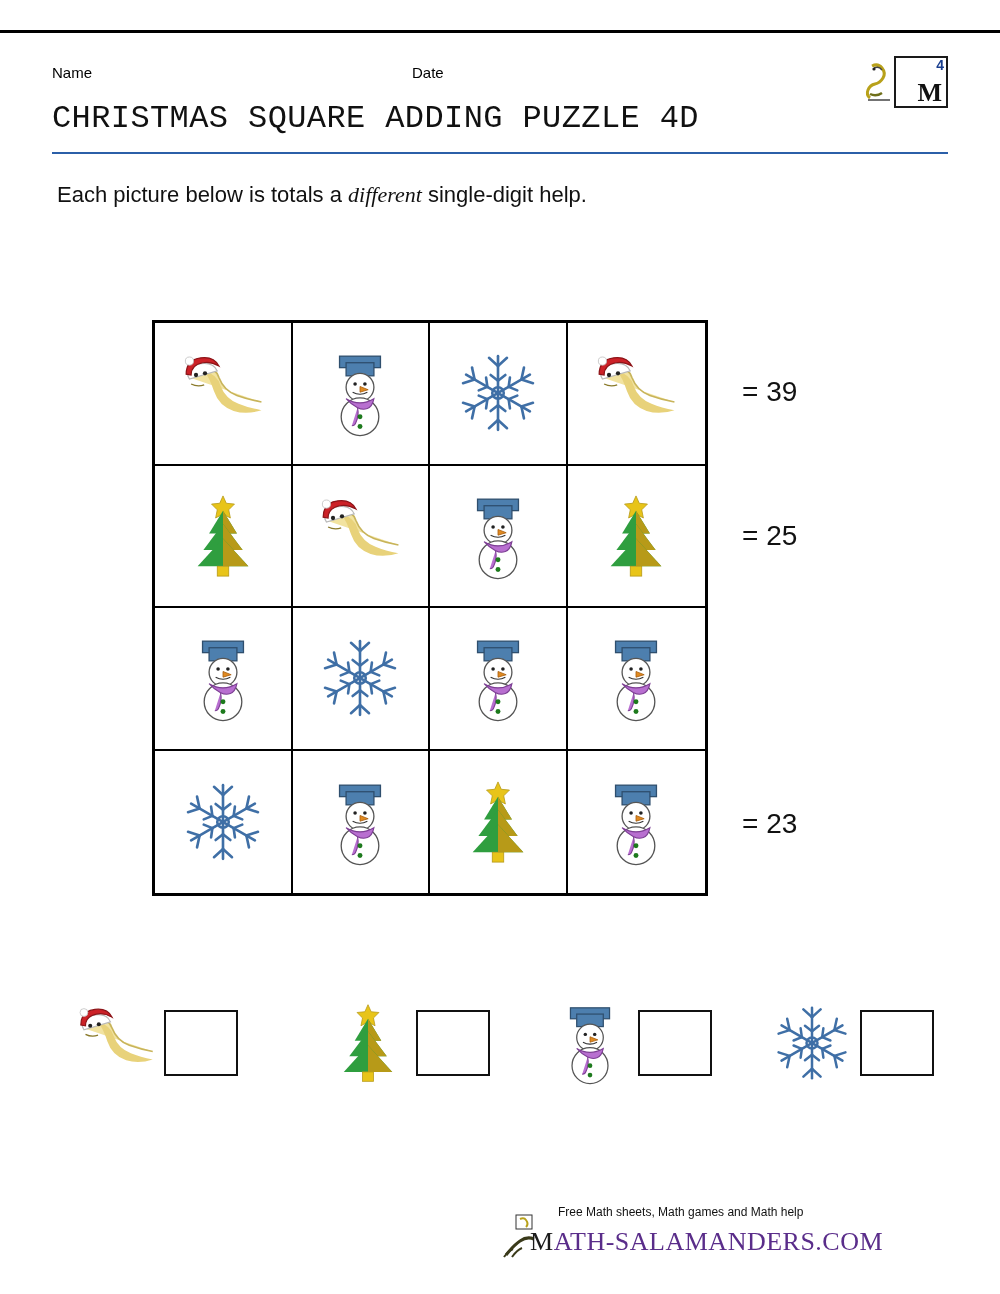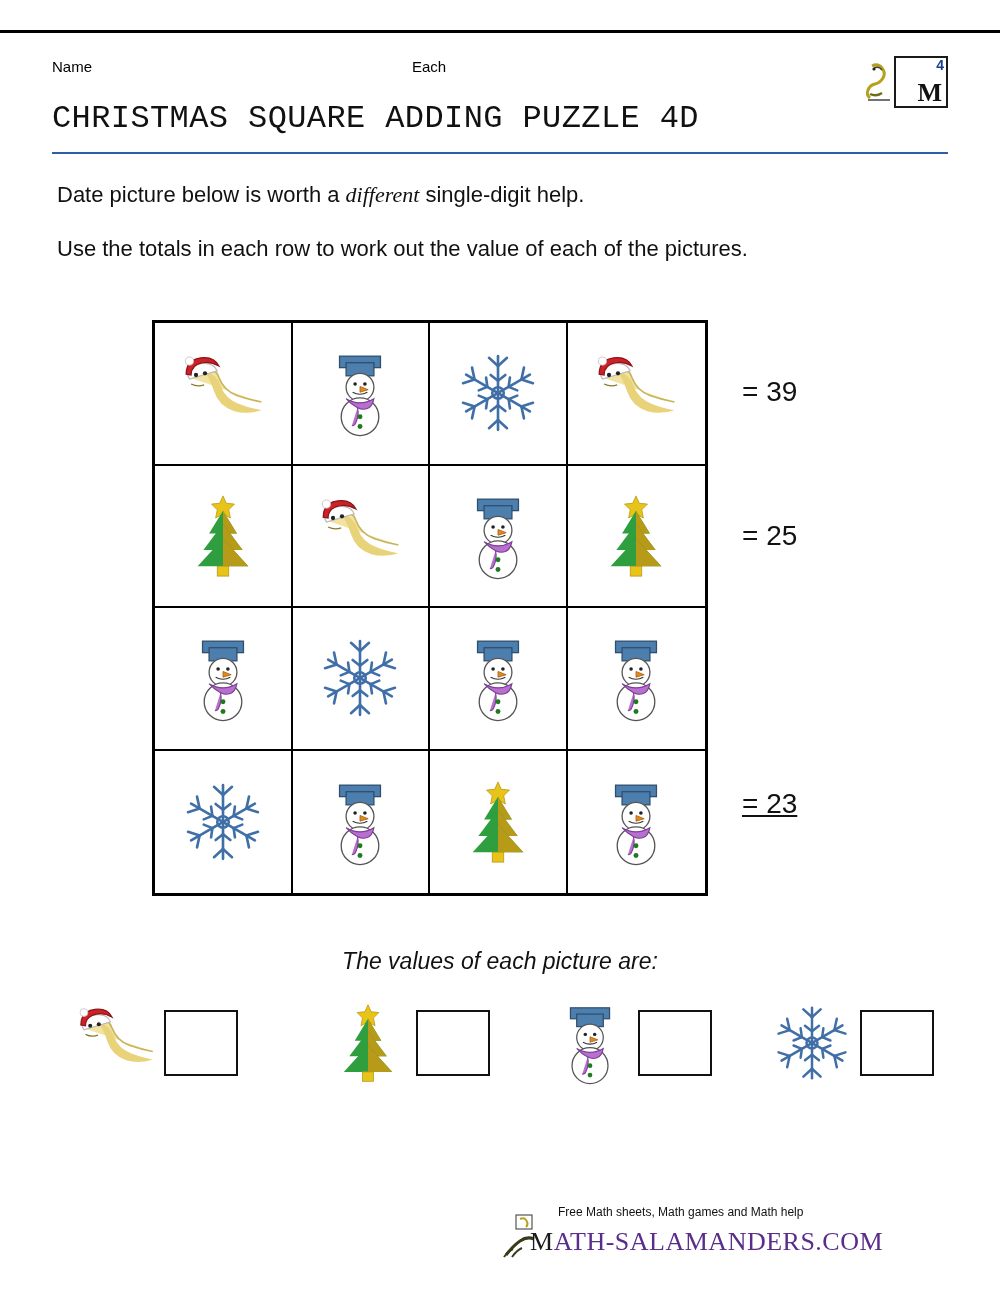--- a/index.html
+++ b/index.html
@@ -30,21 +30,21 @@
     top: 30px;
     width: 1000px;
     height: 3px;
     background: #000000;
   }
 
   
   .meta-row {
     position: absolute;
     left: 52px;
-    top: 58px;
+    top: 64px;
     width: 800px;
     height: 22px;
   }
   .meta-name {
     position: absolute;
     left: 0;
     top: 0;
     font-size: 15px;
     color: #000;
   }
@@ -177,21 +177,21 @@
     width: 140px;
     height: 144px;
     display: flex;
     align-items: center;
     font-size: 28px;
     color: #111;
   }
   .total.r0 { top: 0; }
   .total.r1 { top: 144px; }
   .total.r2 { top: 288px; }
-  .total.r3 { top: 412px; text-decoration: underline; }
+  .total.r3 { top: 432px; }
 
   
   .values-caption {
     position: absolute;
     left: 0;
     top: 948px;
     width: 1000px;
     text-align: center;
     font-size: 23px;
     font-style: italic;
@@ -278,21 +278,21 @@
 </style>
 </head>
 <body>
 
 <div class="page">
 
   <div class="top-rule"></div>
 
   <div class="meta-row">
     <span class="meta-name">Name</span>
-    <span class="meta-date">Each</span>
+    <span class="meta-date">Date</span>
   </div>
 
   <div class="grade-badge">
     <div class="frame"></div>
     <span class="grade-num">4</span>
     <span class="mini-m">M</span>
     <span class="sal">
       <svg width="34" height="44" viewBox="0 0 34 44">
         <rect x="2" y="2" width="30" height="40" fill="#ffffff"></rect>
         <path d="M10 6 q6 -3 10 2 q4 5 1 10 q-3 5 -8 6 q-5 1 -7 6 q-2 5 2 8" fill="none" stroke="#b8a11a" stroke-width="3"></path>
@@ -301,23 +301,22 @@
         <path d="M8 34 q6 3 12 -1" fill="none" stroke="#6f6f1a" stroke-width="2.5"></path>
         <path d="M6 40 h22" stroke="#444" stroke-width="1.5"></path>
       </svg>
     </span>
   </div>
 
   <div class="title">CHRISTMAS SQUARE ADDING PUZZLE 4D</div>
   <div class="title-rule"></div>
 
   <div class="instr1">
-    <span>Date picture below is worth a </span><span class="em">different</span><span> single-digit help.</span>
+    <span>Each picture below is totals a </span><span class="em">different</span><span> single-digit help.</span>
   </div>
-  <div class="instr2">Use the totals in each row to work out the value of each of the pictures.</div>
 
   <div class="grid" id="grid">
       <div class="cell">
         <span>
           <svg width="90" height="90" viewBox="0 0 110 110">
       <path d="M14 36 q4 -12 18 -12 q14 0 18 12 q6 16 22 22 q14 5 30 8" fill="#f2e3a0" stroke="#c8b45a" stroke-width="2"></path>
       <path d="M32 28 q16 4 20 18 q6 16 22 22 q12 5 28 8 q-18 6 -34 1 q-18 -6 -24 -24 q-5 -16 -12 -25 z" fill="#e8d27a" stroke="none"></path>
       <path d="M12 34 q2 -13 16 -15 q15 -2 20 9 l-34 10 z" fill="#ffffff" stroke="#b9b9b9" stroke-width="1.5"></path>
       <path d="M10 32 q0 -18 18 -20 q16 -2 22 10 q-10 -6 -20 -4 q-14 3 -14 15 z" fill="#cc2127" stroke="#8d1418" stroke-width="1.5"></path>
       <circle cx="14" cy="16" r="5" fill="#ffffff" stroke="#c0c0c0" stroke-width="1"></circle>
@@ -650,21 +649,20 @@
         </span>
       </div>
     </div>
 
   <div class="totals">
     <div class="total r0">= 39</div>
     <div class="total r1">= 25</div>
     <div class="total r3">= 23</div>
   </div>
 
-  <div class="values-caption">The values of each picture are:</div>
 
   <div class="answers" id="answers">
       <div class="answer-group ag0">
         <div class="pic">
           <svg width="86" height="86" viewBox="0 0 110 110">
       <path d="M14 36 q4 -12 18 -12 q14 0 18 12 q6 16 22 22 q14 5 30 8" fill="#f2e3a0" stroke="#c8b45a" stroke-width="2"></path>
       <path d="M32 28 q16 4 20 18 q6 16 22 22 q12 5 28 8 q-18 6 -34 1 q-18 -6 -24 -24 q-5 -16 -12 -25 z" fill="#e8d27a" stroke="none"></path>
       <path d="M12 34 q2 -13 16 -15 q15 -2 20 9 l-34 10 z" fill="#ffffff" stroke="#b9b9b9" stroke-width="1.5"></path>
       <path d="M10 32 q0 -18 18 -20 q16 -2 22 10 q-10 -6 -20 -4 q-14 3 -14 15 z" fill="#cc2127" stroke="#8d1418" stroke-width="1.5"></path>
       <circle cx="14" cy="16" r="5" fill="#ffffff" stroke="#c0c0c0" stroke-width="1"></circle>

